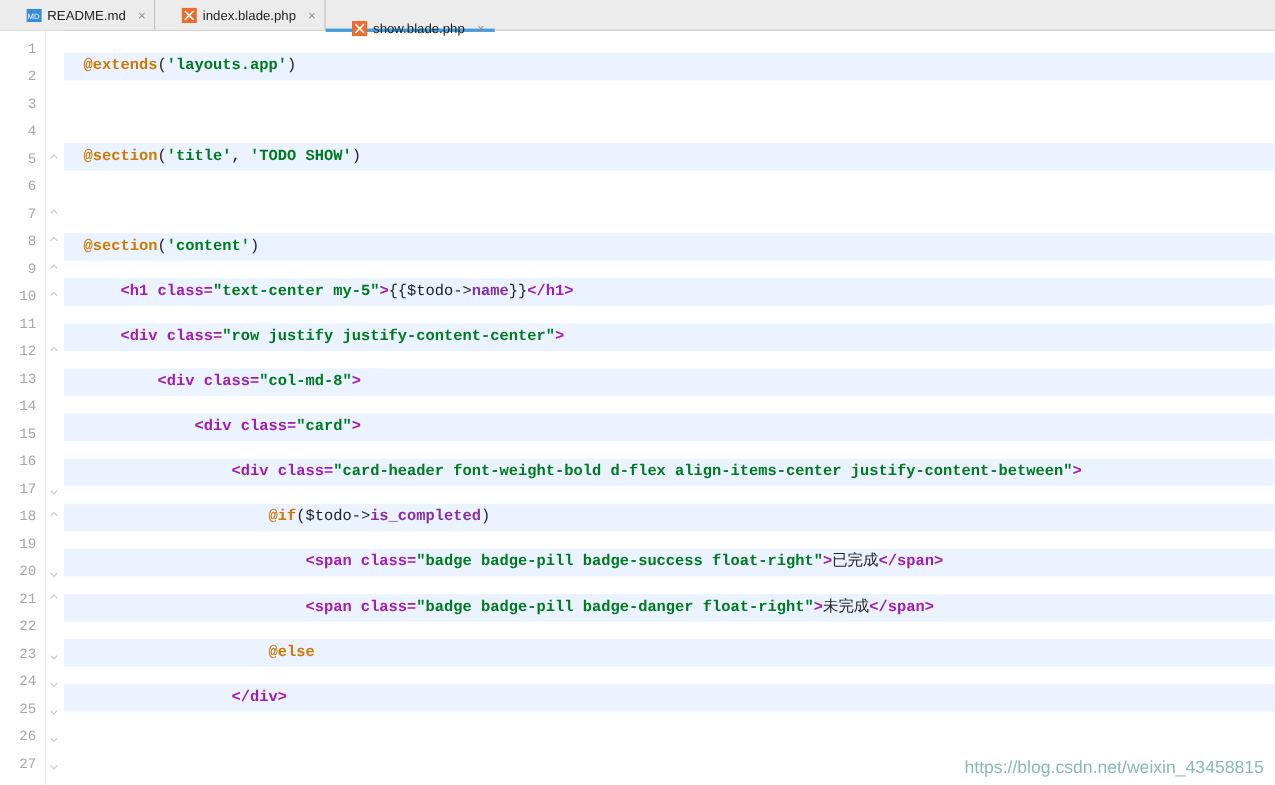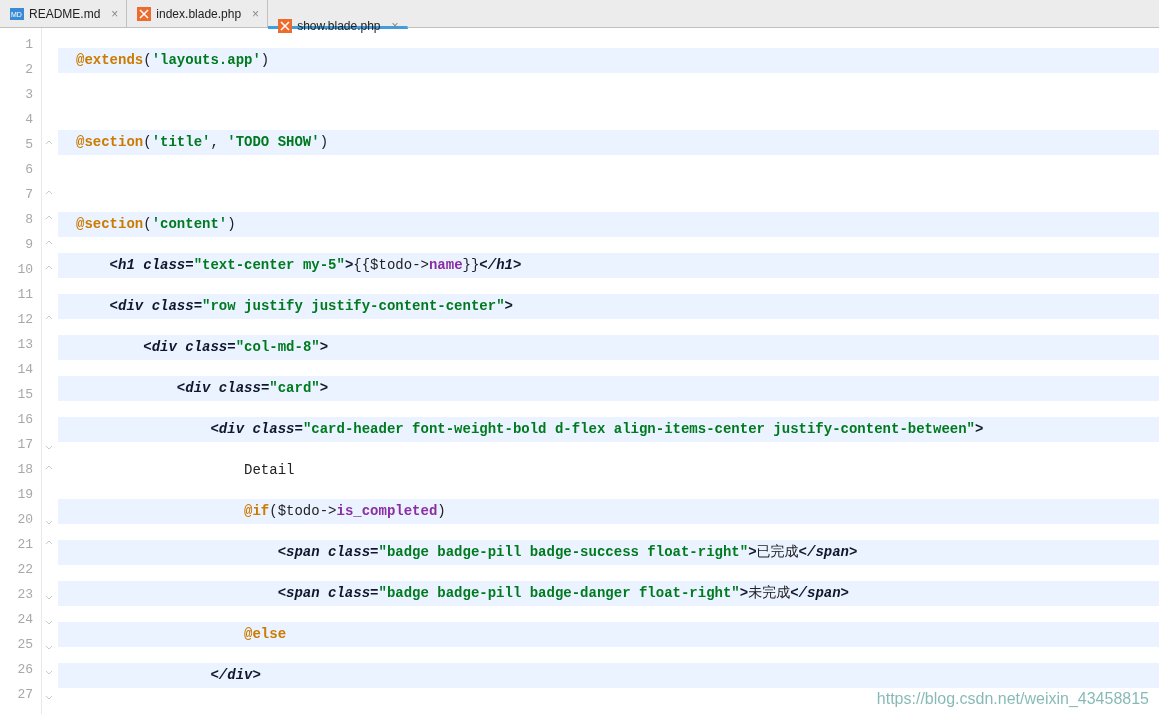--- a/index.html
+++ b/index.html
@@ -14,21 +14,21 @@
 }
 .tabs {
   display: flex;
   background: #ececec;
   border-bottom: 1px solid #c0c0c0;
   height: 28px;
 }
 .tab {
   display: flex;
   align-items: center;
-  padding: 0 8px 0 10px;
+  padding: 0 8px 0 24px;
   border-right: 1px solid #c0c0c0;
   background: #ececec;
   cursor: pointer;
   gap: 5px;
   font-family: Arial, sans-serif;
   font-size: 12px;
   color: #222;
 }
 .tab.active {
   background: #fef9c3;
@@ -75,21 +75,21 @@
   position: relative;
 }
 .code .line {
   height: 25px;
   line-height: 25px;
   padding-left: 18px;
 }
 .code .line.hl { background: #eaf3ff; }
 .t-dir { color: #cc7a00; font-weight: bold; }
 .t-str { color: #007a1f; font-weight: bold; }
-.t-tag { color: #0f172a; font-weight: bold; font-style: italic; }
+.t-tag { color: #a21caf; font-weight: bold; }
 .t-txt { color: #222; }
 .t-prop { color: #8a2fa3; font-weight: bold; }
 .t-pl { color: #222; }
 .watermark {
   position:absolute;
   right:10px; bottom:6px;
   color:#0f766e;
   font-family: Arial,sans-serif;
   font-size:16px;
   opacity:0.5;
@@ -256,21 +256,20 @@
 <div class="line hl"><span class="t-dir">@extends</span><span class="t-pl">(</span><span class="t-str">'layouts.app'</span><span class="t-pl">)</span></div>
 <div class="line"></div>
 <div class="line hl"><span class="t-dir">@section</span><span class="t-pl">(</span><span class="t-str">'title'</span><span class="t-pl">, </span><span class="t-str">'TODO SHOW'</span><span class="t-pl">)</span></div>
 <div class="line"></div>
 <div class="line hl"><span class="t-dir">@section</span><span class="t-pl">(</span><span class="t-str">'content'</span><span class="t-pl">)</span></div>
 <div class="line hl">    <span class="t-tag">&lt;<span>h1</span> <span>class</span>=</span><span class="t-str">"<span>text-center my-5</span>"</span><span class="t-tag">&gt;</span><span class="t-pl">{{</span><span class="t-pl">$todo</span><span class="t-pl">-&gt;</span><span class="t-prop">name</span><span class="t-pl">}}</span><span class="t-tag">&lt;/<span>h1</span>&gt;</span></div>
 <div class="line hl">    <span class="t-tag">&lt;<span>div</span> <span>class</span>=</span><span class="t-str">"<span>row justify justify-content-center</span>"</span><span class="t-tag">&gt;</span></div>
 <div class="line hl">        <span class="t-tag">&lt;<span>div</span> <span>class</span>=</span><span class="t-str">"<span>col-md-8</span>"</span><span class="t-tag">&gt;</span></div>
 <div class="line hl">            <span class="t-tag">&lt;<span>div</span> <span>class</span>=</span><span class="t-str">"<span>card</span>"</span><span class="t-tag">&gt;</span></div>
 <div class="line hl">                <span class="t-tag">&lt;<span>div</span> <span>class</span>=</span><span class="t-str">"<span>card-header font-weight-bold d-flex align-items-center justify-content-between</span>"</span><span class="t-tag">&gt;</span></div>
-<div class="line">                    <span class="t-txt">Detail</span></div>
 <div class="line hl">                    <span class="t-dir">@if</span><span class="t-pl">(</span><span class="t-pl">$todo</span><span class="t-pl">-&gt;</span><span class="t-prop">is_completed</span><span class="t-pl">)</span></div>
 <div class="line hl">                        <span class="t-tag">&lt;<span>span</span> <span>class</span>=</span><span class="t-str">"<span>badge badge-pill badge-success float-right</span>"</span><span class="t-tag">&gt;</span><span class="t-txt">已完成</span><span class="t-tag">&lt;/<span>span</span>&gt;</span></div>
 <div class="line hl">                        <span class="t-tag">&lt;<span>span</span> <span>class</span>=</span><span class="t-str">"<span>badge badge-pill badge-danger float-right</span>"</span><span class="t-tag">&gt;</span><span class="t-txt">未完成</span><span class="t-tag">&lt;/<span>span</span>&gt;</span></div>
 <div class="line hl">                    <span class="t-dir">@else</span></div>
 <div class="line hl">                <span class="t-tag">&lt;/<span>div</span>&gt;</span></div>
 
 
 
 
 

